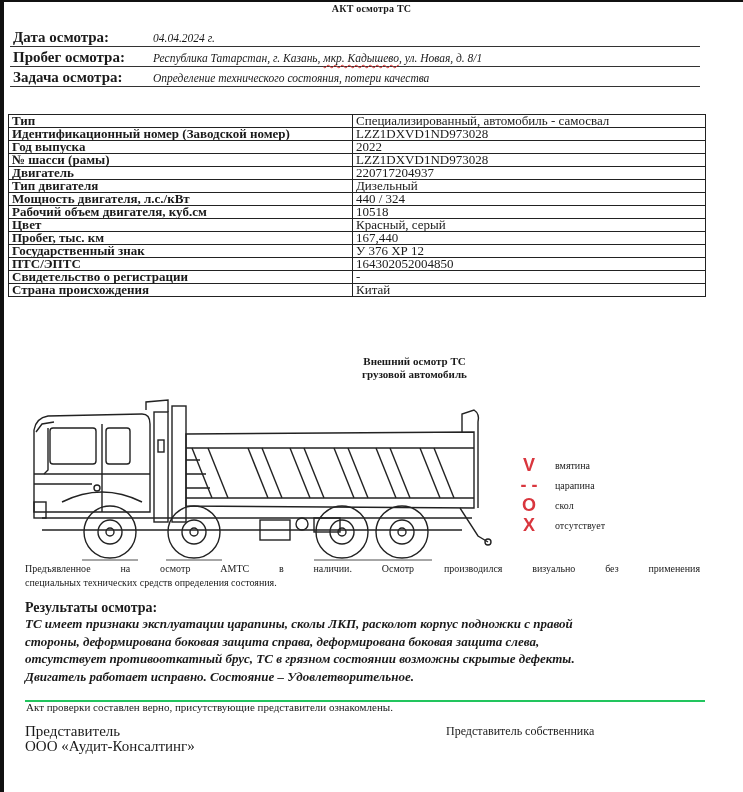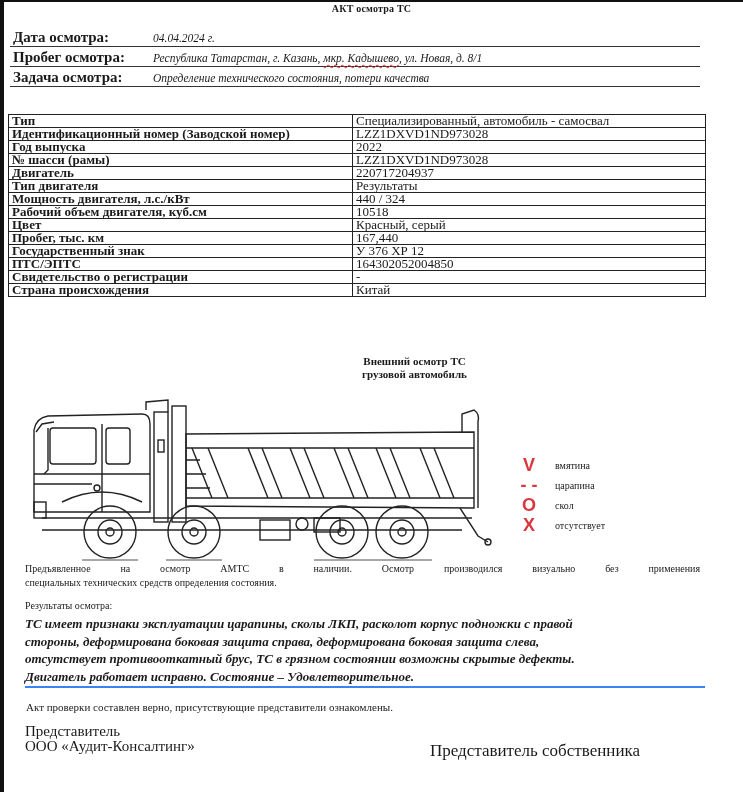--- a/index.html
+++ b/index.html
@@ -55,31 +55,31 @@
   .legend-row { display: flex; align-items: center; height: 20px; }
   .legend-mark { width: 28px; text-align: center; color: #d9363e; font-family: "Liberation Sans", sans-serif; font-weight: bold; font-size: 18px; line-height: 18px; }
   .legend-label { font-size: 10px; margin-left: 12px; color: #222; }
 
   .para {
     position: absolute; top: 562px; left: 25px; width: 675px;
     font-size: 10px; line-height: 14px; text-align: justify;
   }
   .para .first { text-align-last: justify; display: block; }
 
-  .results-heading { position: absolute; top: 600px; left: 25px; font-weight: normal; font-size: 10px; text-align: center; }
+  .results-heading { position: absolute; top: 600px; left: 25px; font-weight: bold; font-size: 14px; text-align: center; }
   .results-body {
     position: absolute; top: 615px; left: 25px; width: 680px;
     font-style: italic; font-weight: bold; font-size: 13px; line-height: 17.5px;
-    border-bottom: 2px solid #3b82f6; padding-bottom: 1px;
+    border-bottom: 2px solid #22c55e; padding-bottom: 15px;
   }
   .results-body span { display: block; white-space: nowrap; }
 
   .attest { position: absolute; top: 701px; left: 26px; font-size: 11px; }
   .rep-left { position: absolute; top: 724px; left: 25px; font-size: 15px; line-height: 15px; }
-  .rep-right { position: absolute; top: 724px; left: 430px; font-size: 17px; margin-top: 17px; }
+  .rep-right { position: absolute; top: 724px; left: 446px; font-size: 12px; }
 </style>
 </head>
 <body>
 
 <div class="page">
   <div class="top-bar"></div>
   <div class="left-bar"></div>
 
   <div class="doc-title">АКТ осмотра ТС</div>
 
@@ -114,21 +114,21 @@
         <tr>
           <td class="k">№ шасси (рамы)</td>
           <td class="v">LZZ1DXVD1ND973028</td>
         </tr>
         <tr>
           <td class="k">Двигатель</td>
           <td class="v">220717204937</td>
         </tr>
         <tr>
           <td class="k">Тип двигателя</td>
-          <td class="v">Результаты</td>
+          <td class="v">Дизельный</td>
         </tr>
         <tr>
           <td class="k">Мощность двигателя, л.с./кВт</td>
           <td class="v">440 / 324</td>
         </tr>
         <tr>
           <td class="k">Рабочий объем двигателя, куб.см</td>
           <td class="v">10518</td>
         </tr>
         <tr>

